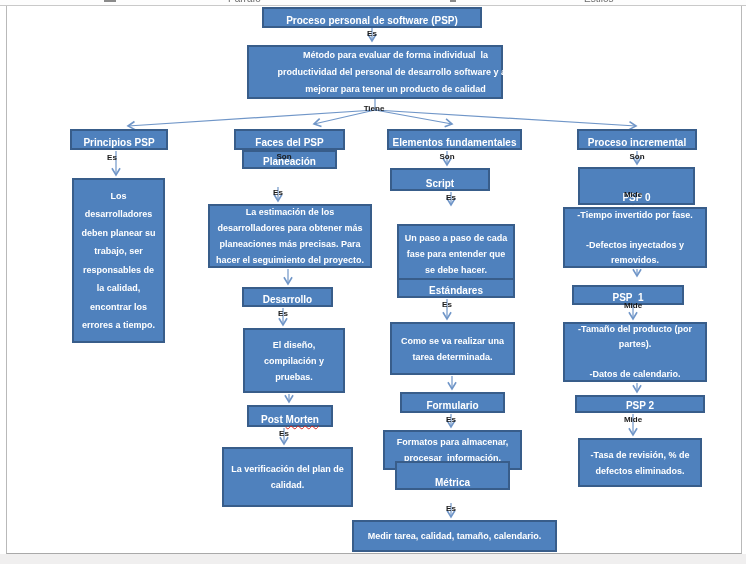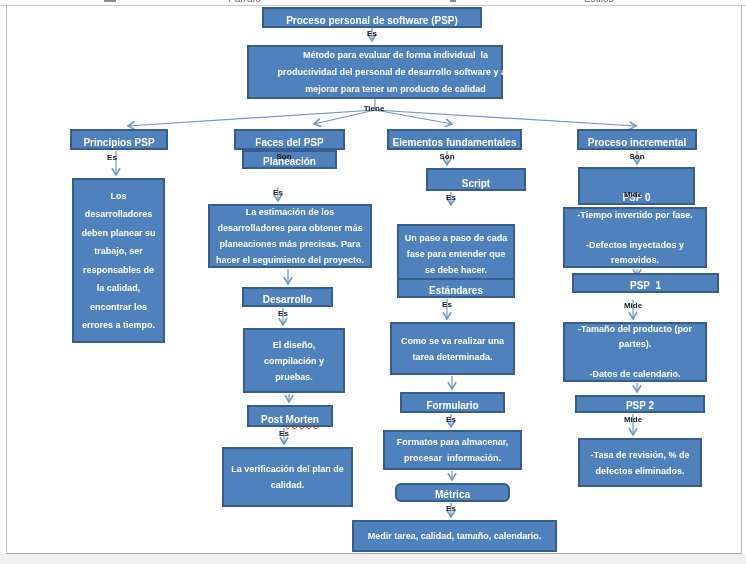--- a/index.html
+++ b/index.html
@@ -149,21 +149,21 @@
     <span class="misspell">Morten</span>
   </div>
 <div class="node body9" style="left:222px;top:447px;width:131px;height:60px;">
   <span>La verificación del plan de
 calidad.</span>
   </div>
 
 <div class="node hdr" style="left:387px;top:129px;width:135px;height:21px;">
   <span>Elementos fundamentales</span>
   </div>
-<div class="node hdr" style="left:426px;top:168px;width:100px;height:23px;">
+<div class="node hdr" style="left:390px;top:168px;width:100px;height:23px;">
   <span>Script</span>
   </div>
 <div class="node body9" style="left:397px;top:224px;width:118px;height:59px;">
   <span>Un paso a paso de cada
 fase para entender que
 se debe hacer.</span>
   </div>
 <div class="node hdr" style="left:397px;top:278px;width:118px;height:20px;">
   <span>Estándares</span>
   </div>
@@ -171,40 +171,40 @@
   <span>Como se va realizar una
 tarea determinada.</span>
   </div>
 <div class="node hdr" style="left:400px;top:392px;width:105px;height:21px;">
   <span>Formulario</span>
   </div>
 <div class="node body9" style="left:383px;top:430px;width:139px;height:40px;">
   <span>Formatos para almacenar,
 procesar  información.</span>
   </div>
-<div class="node hdr" style="left:395px;top:483px;width:115px;height:19px;border-radius:6px;">
+<div class="node hdr" style="left:395px;top:461px;width:115px;height:29px;">
   <span>Métrica</span>
   </div>
 <div class="node body9" style="left:352px;top:520px;width:205px;height:32px;">
   <span>Medir tarea, calidad, tamaño, calendario.</span>
   </div>
 
 <div class="node hdr" style="left:577px;top:129px;width:120px;height:21px;">
   <span>Proceso incremental</span>
   </div>
 <div class="node hdr" style="left:578px;top:167px;width:117px;height:38px;">
   <span>PSP 0</span>
   </div>
 <div class="node body9 lh15" style="left:563px;top:207px;width:144px;height:61px;">
   <span>-Tiempo invertido por fase.
 
 -Defectos inyectados y
 removidos.</span>
   </div>
-<div class="node hdr" style="left:572px;top:273px;width:147px;height:20px;">
+<div class="node hdr" style="left:572px;top:285px;width:112px;height:20px;">
   <span>PSP  1</span>
   </div>
 <div class="node body9 lh15" style="left:563px;top:322px;width:144px;height:60px;">
   <span>-Tamaño del producto (por
 partes).
 
 -Datos de calendario.</span>
   </div>
 <div class="node hdr" style="left:575px;top:395px;width:130px;height:18px;">
   <span>PSP 2</span>

